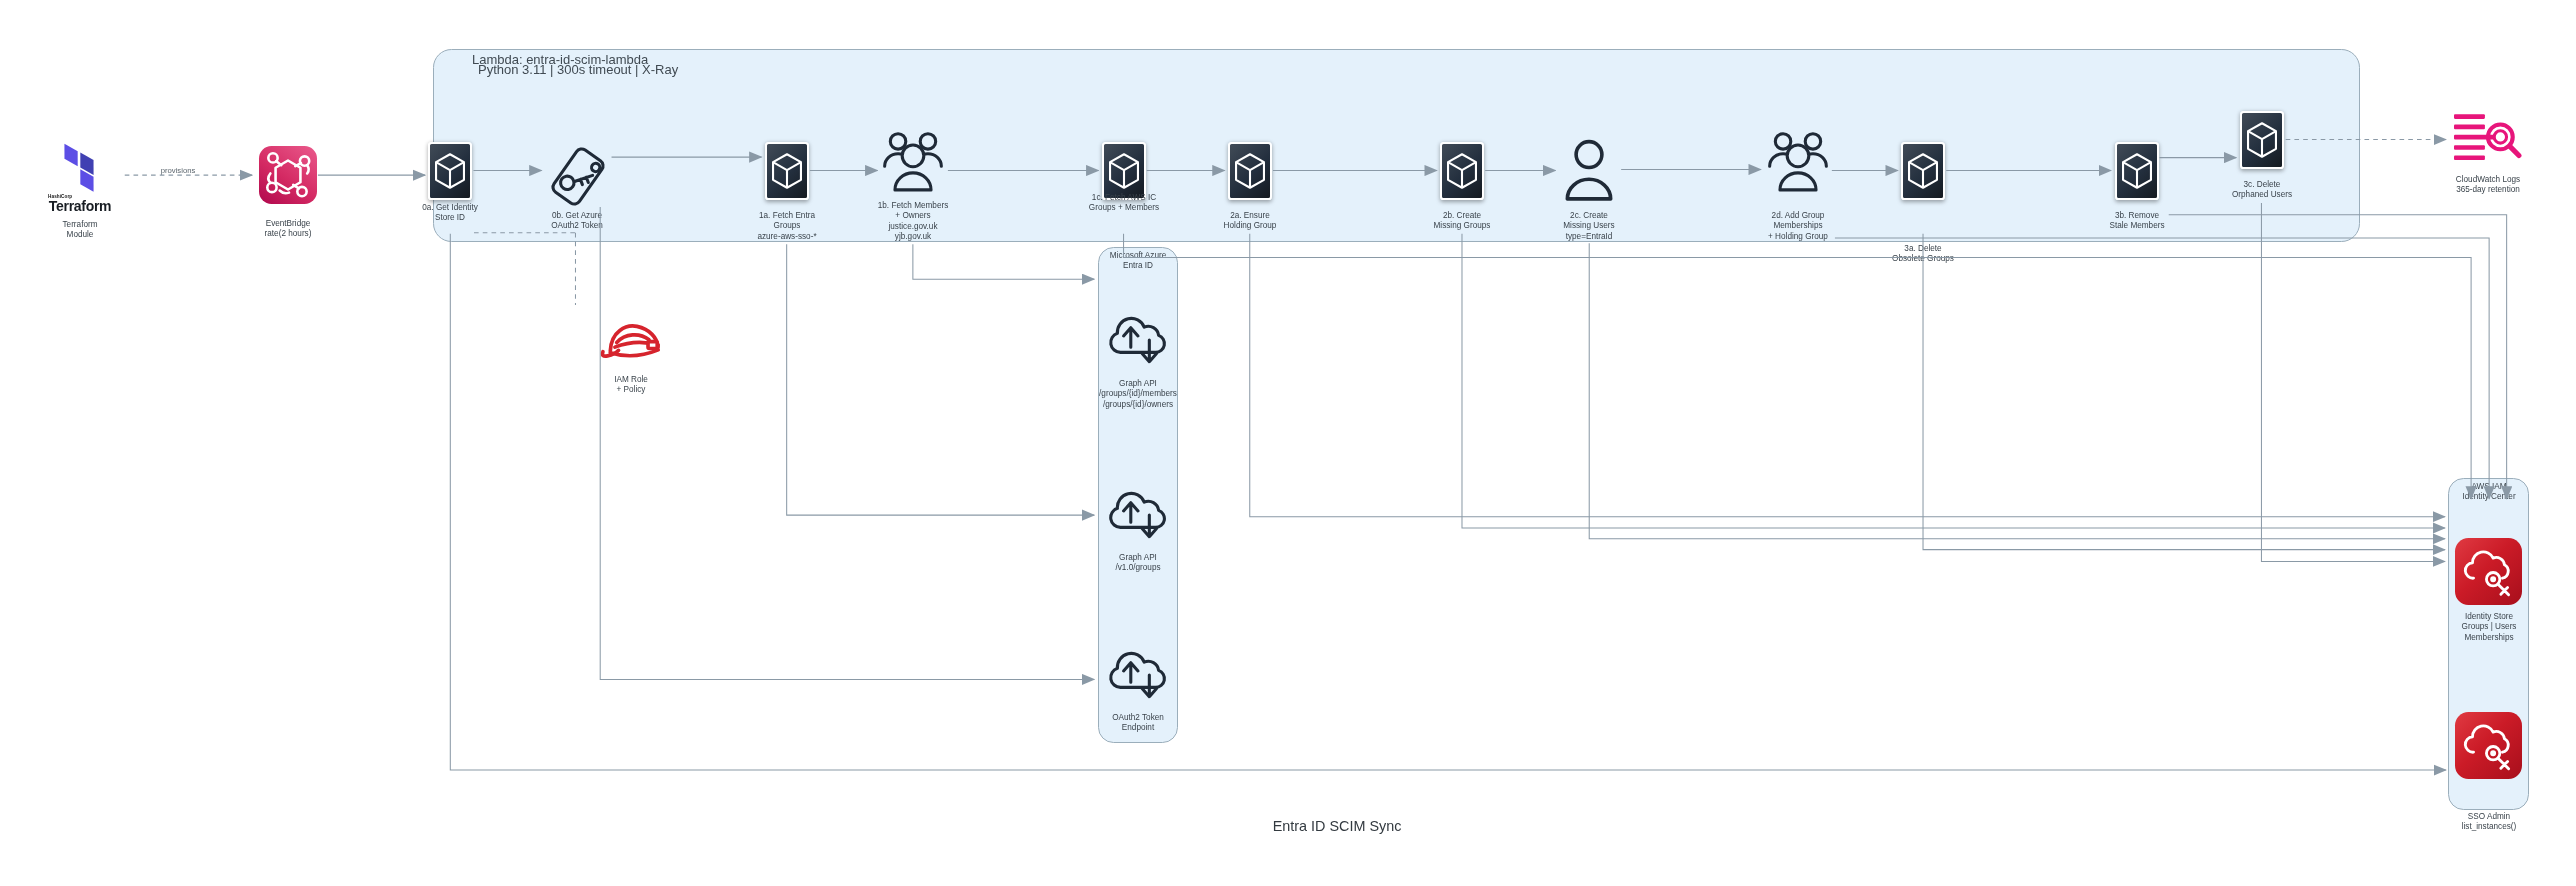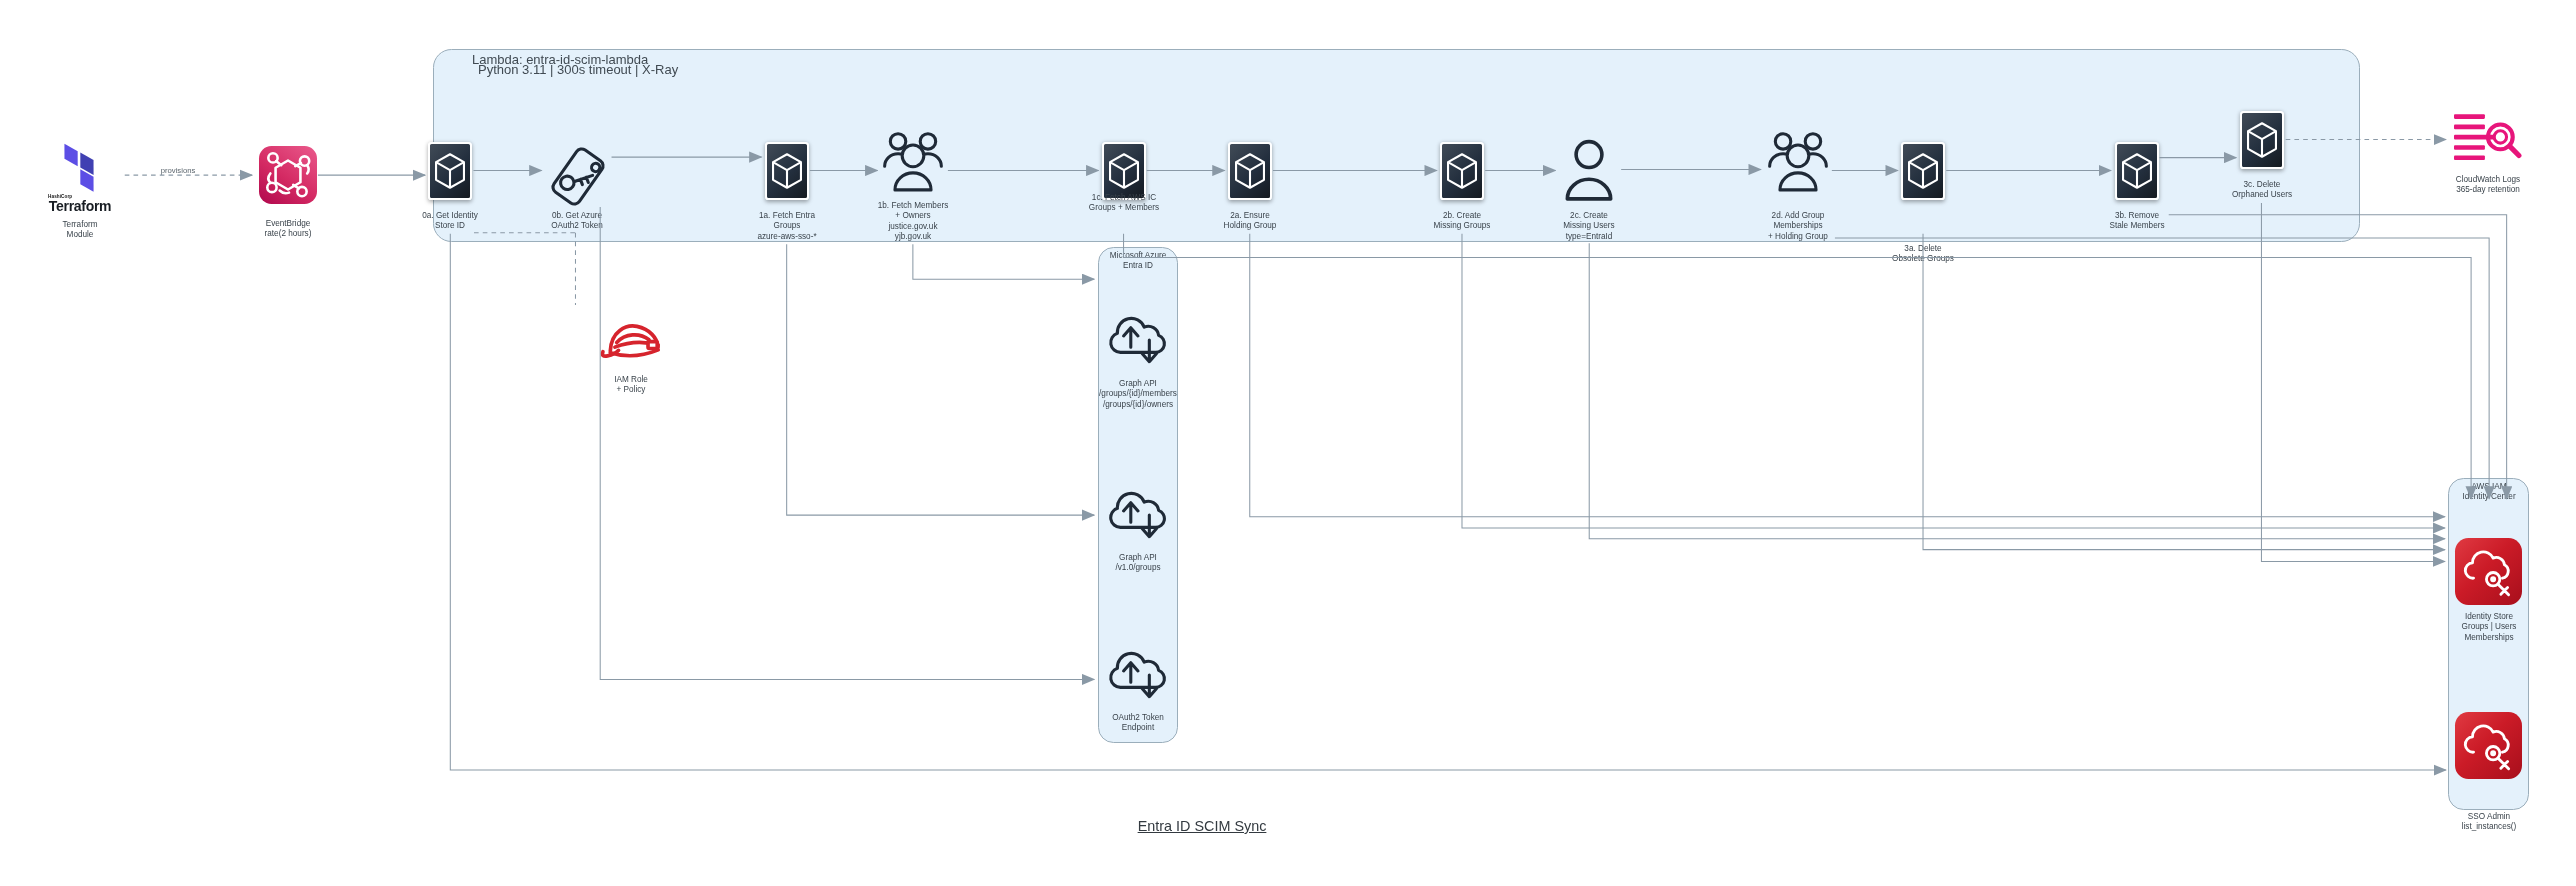--- a/index.html
+++ b/index.html
@@ -168,21 +168,21 @@
     <span>EventBridge</span>
     <span>rate(2 hours)</span>
   </div>
 
   <div class="step" style="left:450px;">
     <div class="nodebox" style="top:142px;">
         <svg viewBox="0 0 86 112">
           <use href="#sym-cube"></use>
         </svg>
       </div>
-    <div class="steplbl" style="top:211px;">
+    <div class="steplbl" style="top:203px;">
       <span>0a. Get Identity</span>
         <span>Store ID</span>
         <span></span>
         <span></span>
     </div>
   </div>
   <div class="step" style="left:577px;">
     <svg class="glyph" style="left:0;top:142px;width:67px;height:67px;" viewBox="0 0 130 130">
         <use href="#sym-keytag"></use>
       </svg>
@@ -370,21 +370,21 @@
   <div class="redbox" style="left:2455px;top:712px;">
     <svg viewBox="0 0 130 130">
         <use href="#sym-redkeycloud"></use>
       </svg>
   </div>
   <div class="nodelbl" style="left:2489px;top:812px;width:98px;">
     <span>SSO Admin</span>
       <span>list_instances()</span>
   </div>
 
-  <div class="title" style="left:1202px;top:818px;text-decoration:underline;">Entra ID SCIM Sync</div>
+  <div class="title" style="left:1337px;top:818px;">Entra ID SCIM Sync</div>
 
   <svg id="wires" viewBox="0 0 5016 1720">
     <defs>
       <marker id="arr" viewBox="0 0 12 10" refX="11" refY="5" markerWidth="13" markerHeight="11" orient="auto-start-reverse">
         <path d="M0 0 L12 5 L0 10 Z" fill="#8a99a6"></path>
       </marker>
     </defs>
     <g stroke="#8a99a6" stroke-width="2" fill="none">
 
       <path d="M242 340 H489" stroke-dasharray="9 8" marker-end="url(#arr)"></path>

